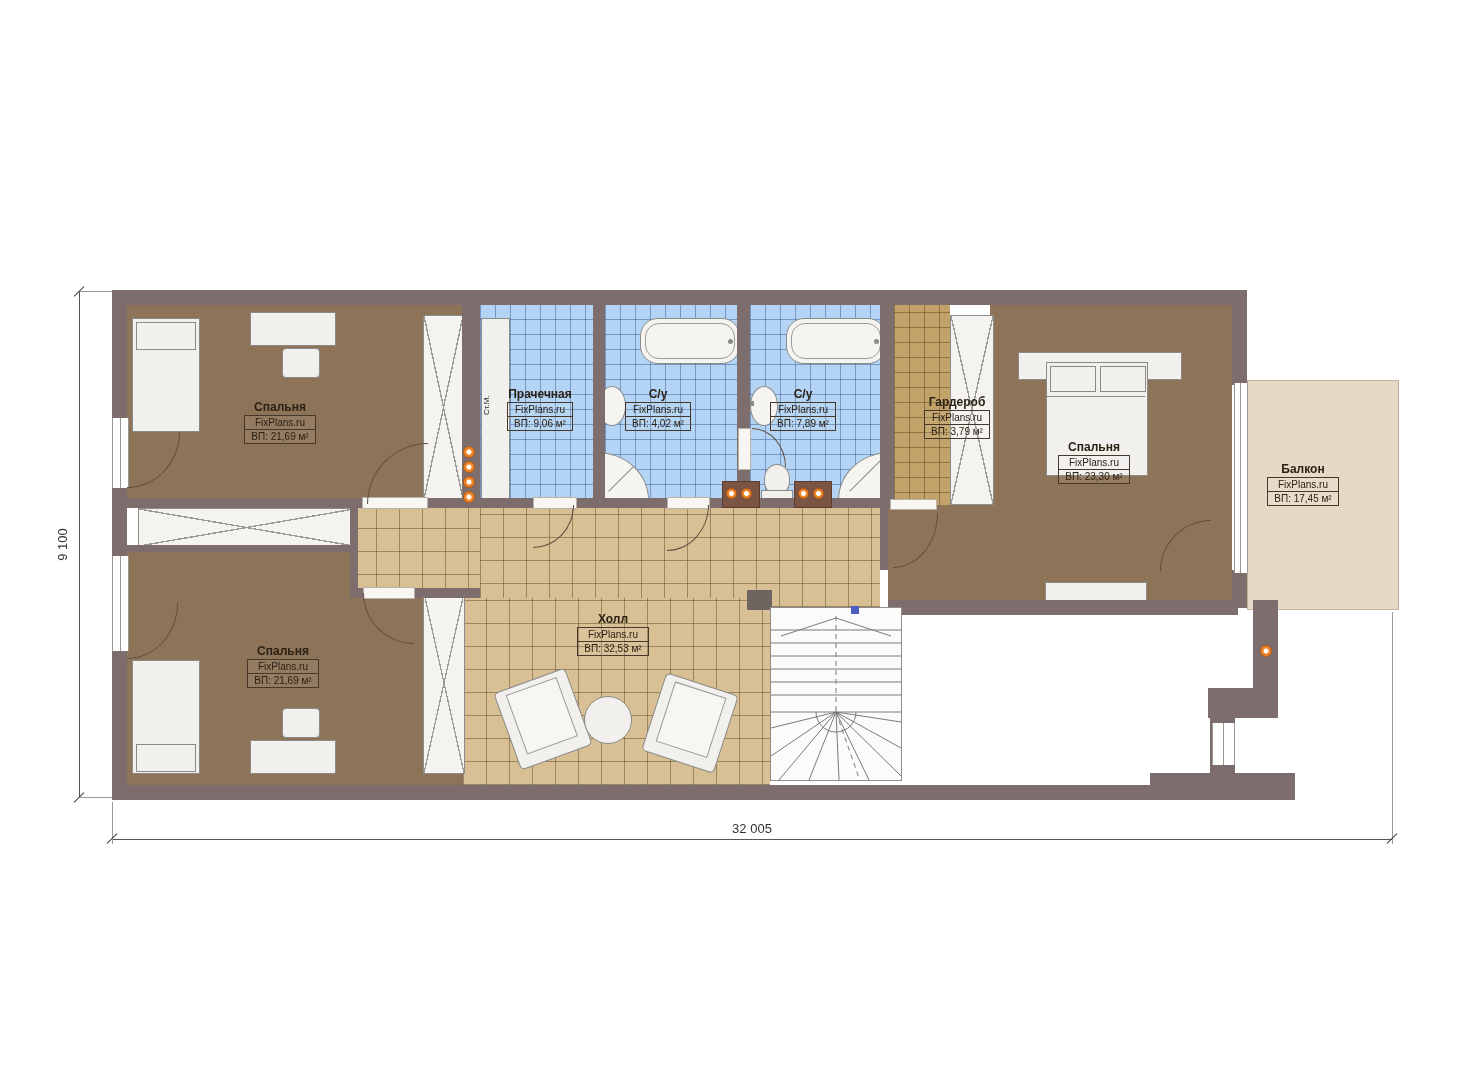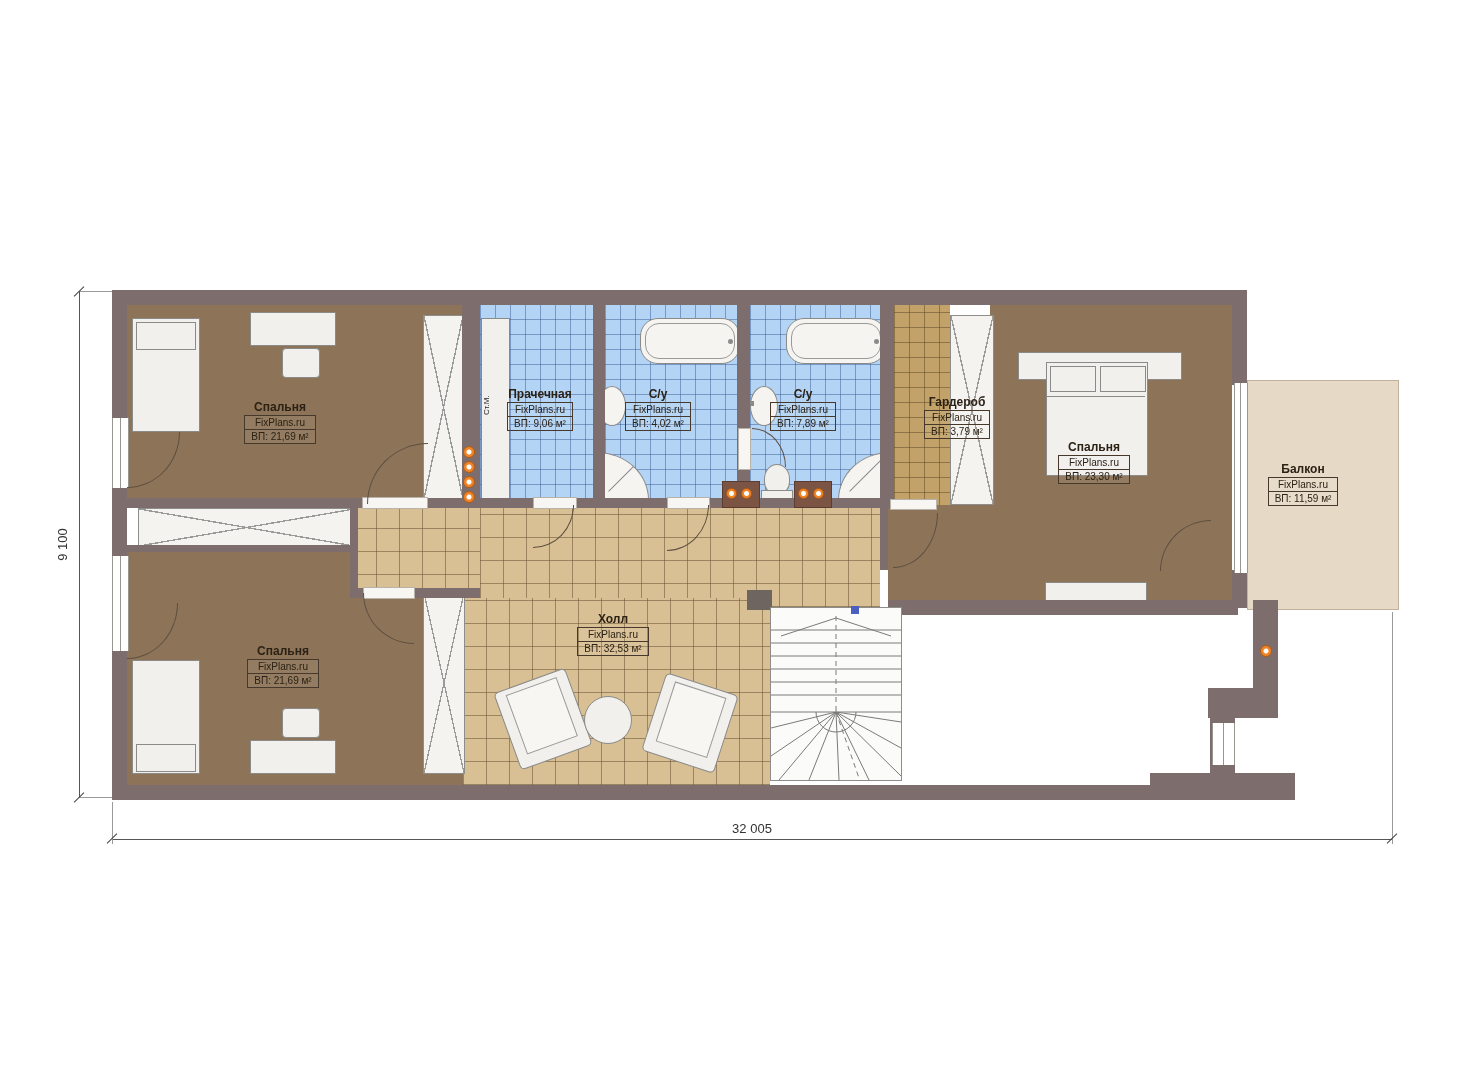--- a/index.html
+++ b/index.html
@@ -260,21 +260,21 @@
     <div class="room-name">Спальня</div>
     <div class="room-box">
       <div class="r1">FixPlans.ru</div>
       <div class="r2">ВП: 23,30 м²</div>
     </div>
   </div>
   <div class="room-label" style="left:1258px;top:462px;width:90px;">
     <div class="room-name">Балкон</div>
     <div class="room-box">
       <div class="r1">FixPlans.ru</div>
-      <div class="r2">ВП: 11,59 м²</div>
+      <div class="r2">ВП: 17,45 м²</div>
     </div>
   </div>
   <div class="room-label" style="left:568px;top:612px;width:90px;">
     <div class="room-name">Холл</div>
     <div class="room-box">
       <div class="r1">FixPlans.ru</div>
       <div class="r2">ВП: 32,53 м²</div>
     </div>
   </div>
   <div class="room-label" style="left:228px;top:644px;width:110px;">

